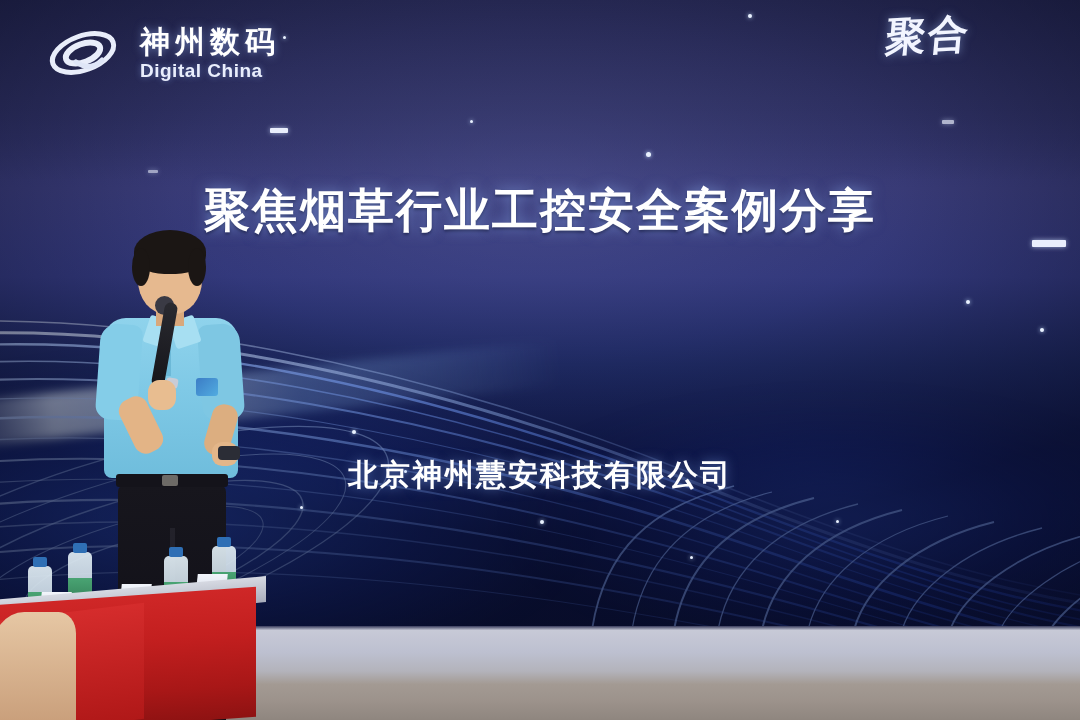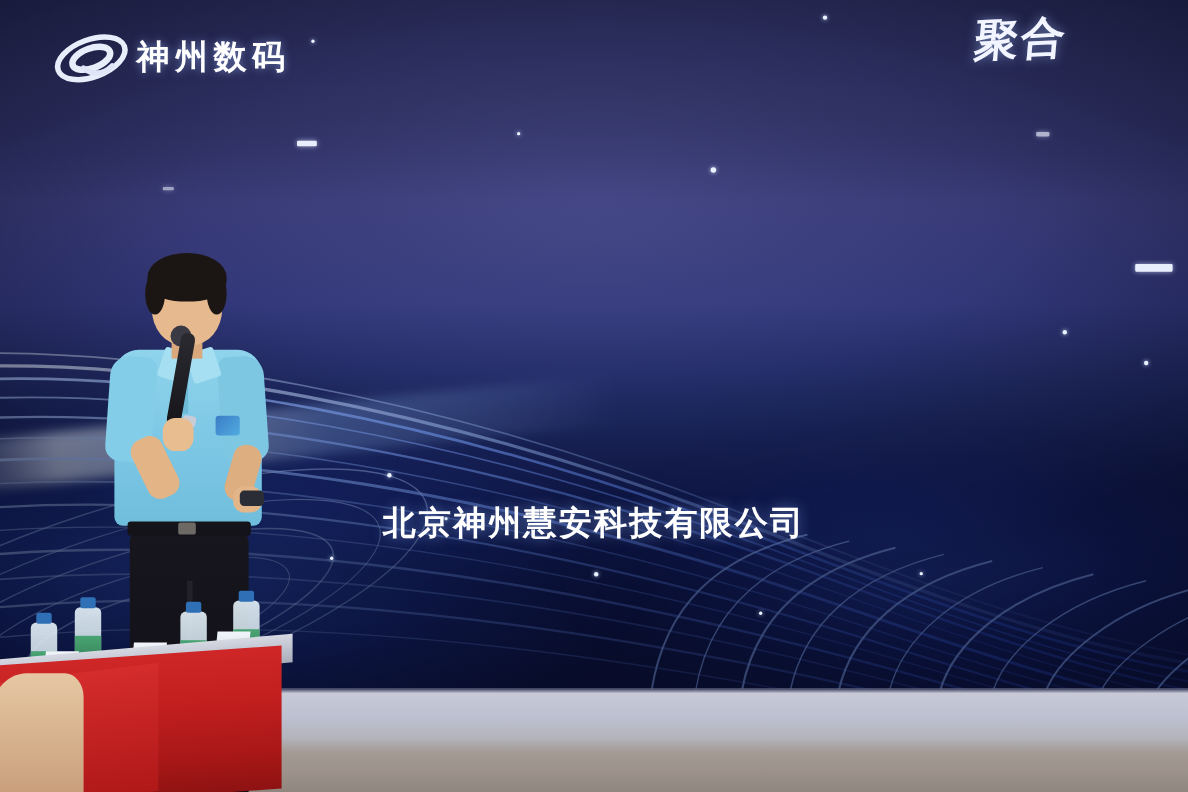--- a/index.html
+++ b/index.html
@@ -41,21 +41,21 @@
   .beam{
     position:absolute;left:-60px;top:372px;width:620px;height:46px;
     background:linear-gradient(90deg,rgba(255,255,255,.0) 0%,rgba(225,238,255,.85) 18%,rgba(150,195,255,.35) 58%,rgba(120,170,255,0) 100%);
     filter:blur(5px);transform:rotate(-6deg);
   }
 
   .particle{position:absolute;background:#eaf2ff;border-radius:50%;box-shadow:0 0 4px rgba(200,225,255,.9);}
   .dash{position:absolute;background:#e9eefc;border-radius:1px;box-shadow:0 0 5px rgba(210,225,255,.7);}
 
   
-  .logo-wrap{position:absolute;left:46px;top:22px;display:flex;align-items:center;gap:4px;}
+  .logo-wrap{position:absolute;left:46px;top:22px;display:flex;align-items:flex-end;gap:20px;}
   .logo-mark{width:74px;height:62px;}
   .logo-text-cn{
     font-size:30px;font-weight:700;color:#fff;letter-spacing:5px;line-height:1;
     text-shadow:0 0 8px rgba(160,190,255,.55);
   }
   .logo-text-en{
     font-size:19px;font-weight:700;color:#e9eefc;letter-spacing:.5px;line-height:1.3;margin-top:2px;
     text-shadow:0 0 6px rgba(150,185,255,.45);
   }
 
@@ -260,27 +260,29 @@
         <svg viewBox="0 0 74 62" width="74" height="62">
           <g transform="rotate(-20 37 31)" fill="none" stroke="#e8edfa" stroke-width="5" stroke-linecap="round">
             <ellipse cx="37" cy="31" rx="32" ry="17"></ellipse>
             <ellipse cx="37" cy="31" rx="18" ry="9" stroke-width="6"></ellipse>
           </g>
           <path d="M30 40 q14 10 26 -2" fill="none" stroke="#dfe6f7" stroke-width="5" stroke-linecap="round"></path>
         </svg>
       </div>
       <div>
         <div class="logo-text-cn">神州数码</div>
+        <div class="logo-text-en">Digital China</div>
       </div>
     </div>
 
     <div class="brandmark">
       <div class="brand-cal">聚合</div>
     </div>
 
+    <div class="deck-title">聚焦烟草行业工控安全案例分享</div>
     <div class="deck-org">北京神州慧安科技有限公司</div>
   </div>
 
   <div class="floor"></div>
   <div class="floor-edge"></div>
 
   <div class="person">
     <div class="legs"></div>
     <div class="leg-split"></div>
     <div class="torso"></div>

